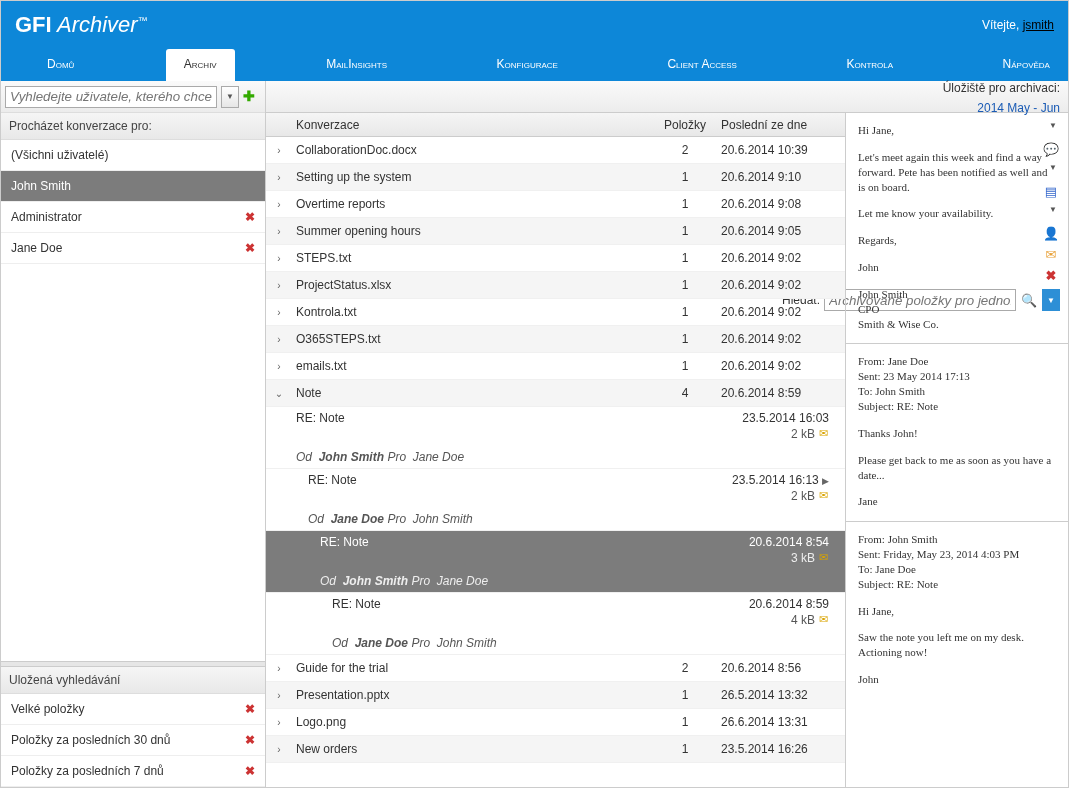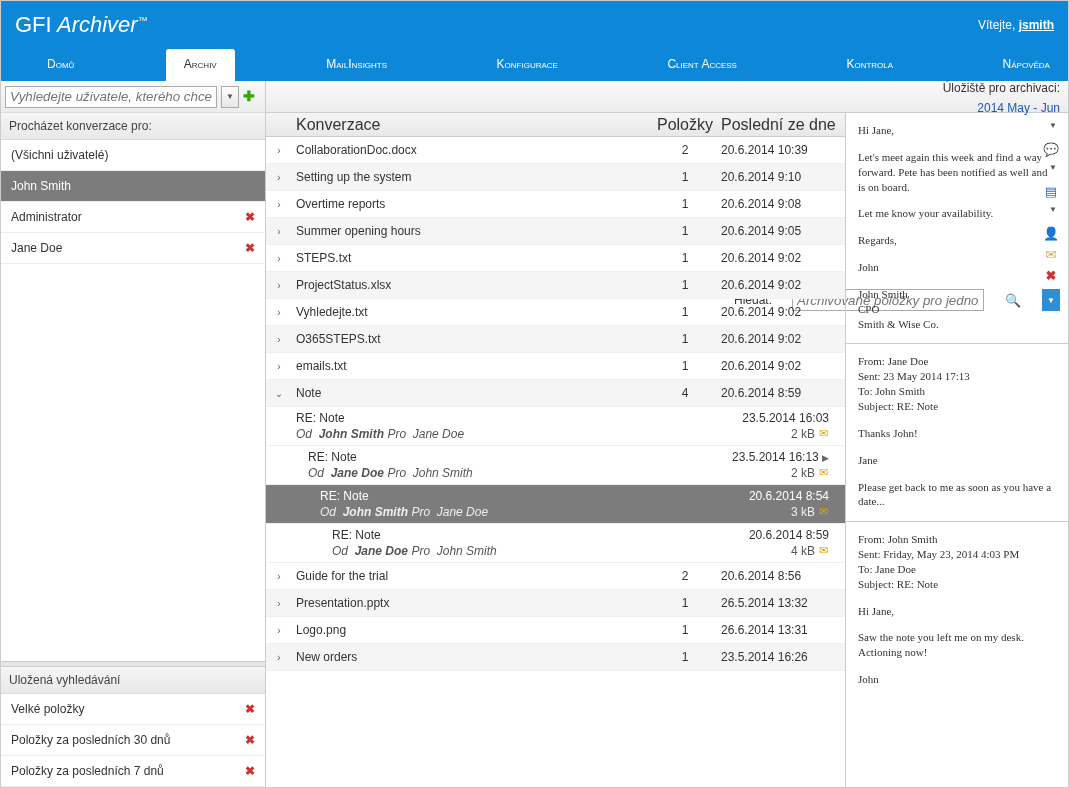--- a/index.html
+++ b/index.html
@@ -1,22 +1,22 @@
 <!DOCTYPE html>
 <html><head>
 <meta charset="utf-8">
 <style>
 * { box-sizing: border-box; margin: 0; padding: 0; }
 body { font-family: "Segoe UI", Tahoma, sans-serif; font-size: 12px; color: #333; background: #fff; width: 1069px; height: 788px; overflow: hidden; border: 1px solid #ccc; }
 .header { background: #0d87d8; color: #fff; height: 48px; display: flex; align-items: center; padding: 0 14px; }
 .brand { font-size: 22px; font-style: italic; }
-.brand b { font-weight: 400; font-style: normal; }
+.brand b { font-weight: 700; font-style: normal; }
 .tm { font-size: 10px; vertical-align: super; }
 .header-right { margin-left: auto; font-size: 12px; }
-.header-right a { color: #ffffff; text-decoration: underline; font-weight: bold; }
+.header-right a { color: #000000; text-decoration: underline; }
 .nav { background: #0d87d8; display: flex; height: 32px; padding-left: 28px; justify-content: space-between; }
 .nav-item { color: #fff; padding: 8px 18px 0; font-size: 12px; font-variant: small-caps; cursor: pointer; }
 .nav-item.active { background: #fff; color: #333; border-radius: 3px 3px 0 0; }
 .body { display: flex; height: calc(100% - 80px); }
 .sidebar { width: 265px; border-right: 1px solid #ccc; display: flex; flex-direction: column; }
 .search-row { display: flex; align-items: center; padding: 4px; border-bottom: 1px solid #ddd; background: linear-gradient(#fafafa,#ececec); height: 32px; gap: 4px; }
 .search-input { flex: 1; height: 22px; padding: 0 4px; font-style: italic; color: #777; border: 1px solid #aaa; }
 .dd-btn { width: 18px; height: 22px; border: 1px solid #aaa; background: linear-gradient(#fff,#e6e6e6); cursor: pointer; display: flex; align-items: center; justify-content: center; font-size: 8px; color: #555; }
 .plus-btn { width: 18px; height: 18px; color: #3a0; font-weight: bold; font-size: 14px; cursor: pointer; }
 .panel-title { background: linear-gradient(#f5f5f5,#e8e8e8); padding: 6px 8px; border-bottom: 1px solid #ddd; color: #444; }
@@ -26,41 +26,41 @@
 .user-row .x { margin-left: auto; color: #c33; font-weight: bold; cursor: pointer; }
 .splitter-h { height: 6px; background: #e6e6e6; border-top: 1px solid #ccc; border-bottom: 1px solid #ccc; cursor: row-resize; }
 .saved-list .row { padding: 8px 10px; border-bottom: 1px solid #eee; display: flex; align-items: center; gap: 21px; }
 .saved-list .row .x { margin-left: auto; color: #c33; font-weight: bold; cursor: pointer; }
 .main { flex: 1; display: flex; flex-direction: column; }
 .toolbar { height: 32px; background: linear-gradient(#fafafa,#ececec); border-bottom: 1px solid #ccc; display: flex; align-items: flex-end; padding: 0 8px; gap: 6px; font-size: 12px; flex-direction: column; }
 .tb-sep { width: 1px; height: 20px; background: #ccc; margin: 0 2px; }
 .tb-dd { width: 14px; font-size: 8px; color: #555; cursor: pointer; text-align: center; }
 .tb-link { color: #1a5bb5; cursor: pointer; }
 .ico { width: 18px; height: 18px; display: inline-flex; align-items: center; justify-content: center; cursor: pointer; font-size: 13px; }
-.search-box { display: flex; align-items: center; gap: 20px; margin-left: auto; }
+.search-box { display: flex; align-items: center; gap: 4px; margin-left: auto; }
 .search-box input { width: 192px; height: 22px; border: 1px solid #aaa; padding: 0 4px; font-style: italic; color: #888; }
 .content { flex: 1; display: flex; overflow: hidden; }
 .list-pane { flex: 1; border-right: 1px solid #ccc; overflow-y: auto; }
-.col-head { display: flex; background: linear-gradient(#f5f5f5,#e8e8e8); border-bottom: 1px solid #ccc; height: 24px; align-items: center; font-size: 16px; color: #333; }
+.col-head { display: flex; background: linear-gradient(#f5f5f5,#e8e8e8); border-bottom: 1px solid #ccc; height: 24px; align-items: center; font-size: 12px; color: #333; }
 .col-head .c1 { width: 26px; }
 .col-head .c2 { flex: 1; padding-left: 4px; }
 .col-head .c3 { width: 60px; text-align: center; }
 .col-head .c4 { width: 130px; padding-left: 6px; }
 .conv-row { display: flex; align-items: center; height: 27px; border-bottom: 1px solid #f0f0f0; cursor: pointer; }
 .conv-row:nth-child(even) { background: #f5f5f5; }
 .conv-row .exp { width: 26px; text-align: center; color: #666; font-size: 10px; }
 .conv-row .name { flex: 1; padding-left: 4px; }
 .conv-row .cnt { width: 60px; text-align: center; }
 .conv-row .date { width: 130px; padding-left: 6px; }
 .msg-row { display: flex; flex-direction: column; padding: 4px 10px 4px 0; border-bottom: 1px solid #f0f0f0; cursor: pointer; }
 .msg-row .line1 { display: flex; }
 .msg-row .subj { flex: 1; }
 .msg-row .dt { width: 130px; text-align: right; padding-right: 6px; }
 .msg-row .line2 { display: flex; color: #555; padding-top: 2px; }
-.msg-row .from { flex: 1; font-style: italic; }
+.msg-row .from { flex: 1; font-style: italic; margin-top: 23px; }
 .msg-row .size { width: 60px; text-align: right; padding-right: 4px; }
 .msg-row .env { width: 16px; font-size: 11px; color: #d9a400; }
 .msg-row.sel { background: #7c7c7c; color: #fff; }
 .msg-row.sel .line2 { color: #eee; }
 .msg-row b { font-weight: bold; }
 .preview { width: 222px; padding: 10px 12px; font-family: "Times New Roman", serif; font-size: 11px; line-height: 1.35; overflow-y: auto; }
 .preview p { margin-bottom: 12px; }
 .preview hr { border: none; border-top: 1px solid #ccc; margin: 10px -12px; }
 .arrow-r { font-size: 9px; color: #666; }
 </style>
@@ -189,21 +189,21 @@
               <div class="date">20.6.2014 9:02</div>
             </div>
             <div class="conv-row">
               <div class="exp">›</div>
               <div class="name">ProjectStatus.xlsx</div>
               <div class="cnt">1</div>
               <div class="date">20.6.2014 9:02</div>
             </div>
             <div class="conv-row">
               <div class="exp">›</div>
-              <div class="name">Vyhledejte.txt</div>
+              <div class="name">Kontrola.txt</div>
               <div class="cnt">1</div>
               <div class="date">20.6.2014 9:02</div>
             </div>
             <div class="conv-row">
               <div class="exp">›</div>
               <div class="name">O365STEPS.txt</div>
               <div class="cnt">1</div>
               <div class="date">20.6.2014 9:02</div>
             </div>
             <div class="conv-row">
@@ -292,22 +292,22 @@
       <div class="preview">
         <p>Hi Jane,</p>
         <p>Let's meet again this week and find a way forward. Pete has been notified as well and is on board.</p>
         <p>Let me know your availability.</p>
         <p>Regards,</p>
         <p>John</p>
         <p><span>John Smith</span><br><span>CPO</span><br><span>Smith &amp; Wise Co.</span></p>
         <hr>
         <p><span>From: Jane Doe</span><br><span>Sent: 23 May 2014 17:13</span><br><span>To: John Smith</span><br><span>Subject: RE: Note</span></p>
         <p>Thanks John!</p>
+        <p>Please get back to me as soon as you have a date...</p>
         <p>Jane</p>
-        <p>Please get back to me as soon as you have a date...</p>
         <hr>
         <p><span>From: John Smith</span><br><span>Sent: Friday, May 23, 2014 4:03 PM</span><br><span>To: Jane Doe</span><br><span>Subject: RE: Note</span></p>
         <p>Hi Jane,</p>
         <p>Saw the note you left me on my desk. Actioning now!</p>
         <p>John</p>
       </div>
     </div>
   </div>
 </div>
 

